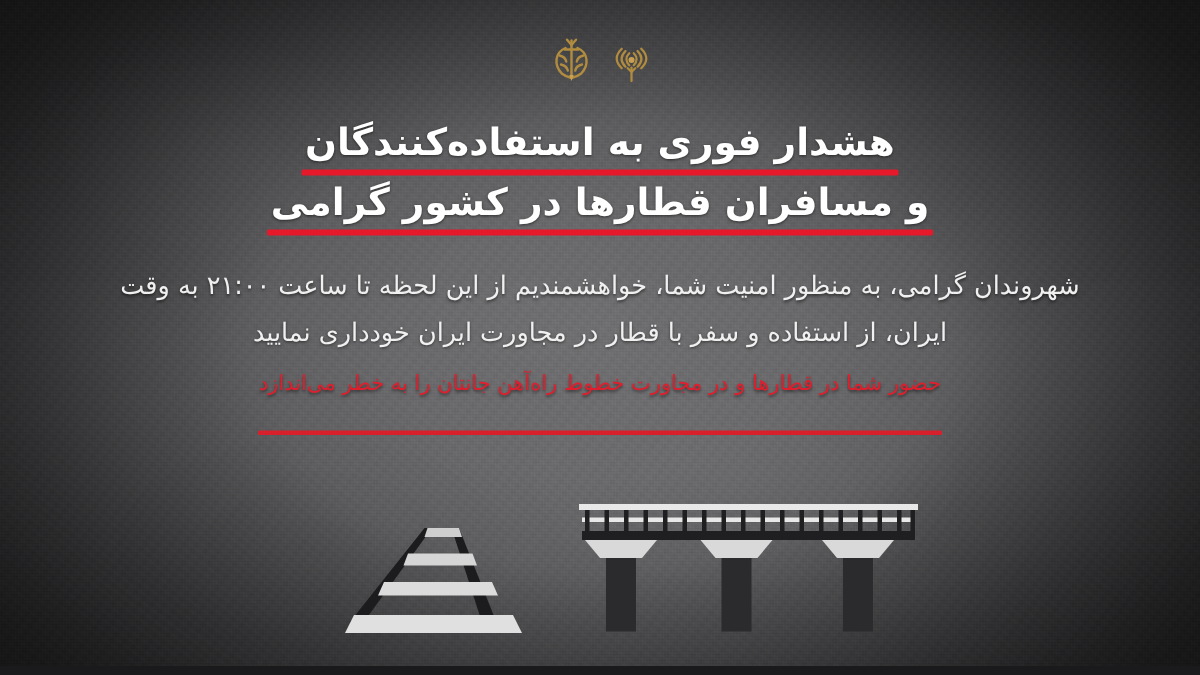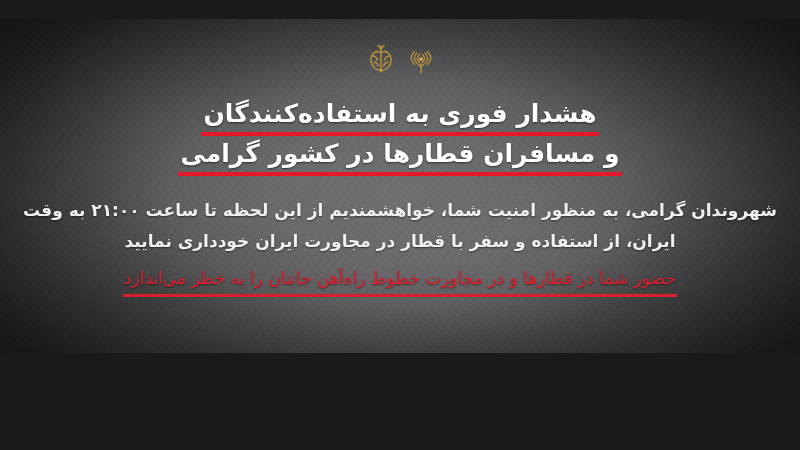--- a/index.html
+++ b/index.html
@@ -8,25 +8,24 @@
     padding: 0;
     background: #1a1a1c;
   }
   body {
     font-family: "DejaVu Sans", "Liberation Sans", sans-serif;
   }
 
   #poster {
     position: relative;
     width: 800px;
-    height: 334px;
+    height: 444px;
     overflow: hidden;
     background-color: #636365;
     direction: rtl;
-    margin-top: 19px;
   }
 
   
   .bg-base {
     position: absolute;
     inset: 0;
     background:
       radial-gradient(ellipse 62% 72% at 50% 52%,
         #6f6f71 0%,
         #69696b 28%,
@@ -117,41 +116,41 @@
     position: absolute;
     top: 176px;
     left: 0;
     right: 0;
     text-align: center;
     z-index: 5;
   }
   .body-line {
     display: block;
     font-size: 17px;
-    font-weight: bold;
+    font-weight: normal;
     color: #f0f0f0;
     line-height: 1.82;
     text-shadow: 0 1px 2px rgba(0,0,0,.5);
   }
   .warn-block {
     position: absolute;
     top: 245px;
     left: 0;
     right: 0;
     text-align: center;
     z-index: 5;
   }
   .warn-line {
     display: inline-block;
     position: relative;
-    font-size: 17px;
+    font-size: 14px;
     font-weight: normal;
     color: #df1f2d;
     line-height: 1.7;
-    padding-bottom: 3px;
+    padding-bottom: 20px;
     text-shadow: 0 1px 2px rgba(0,0,0,.45);
   }
   .warn-line::after {
     content: "";
     position: absolute;
     left: -1px;
     right: -1px;
     bottom: -1px;
     height: 3px;
     background: #d8202c;

